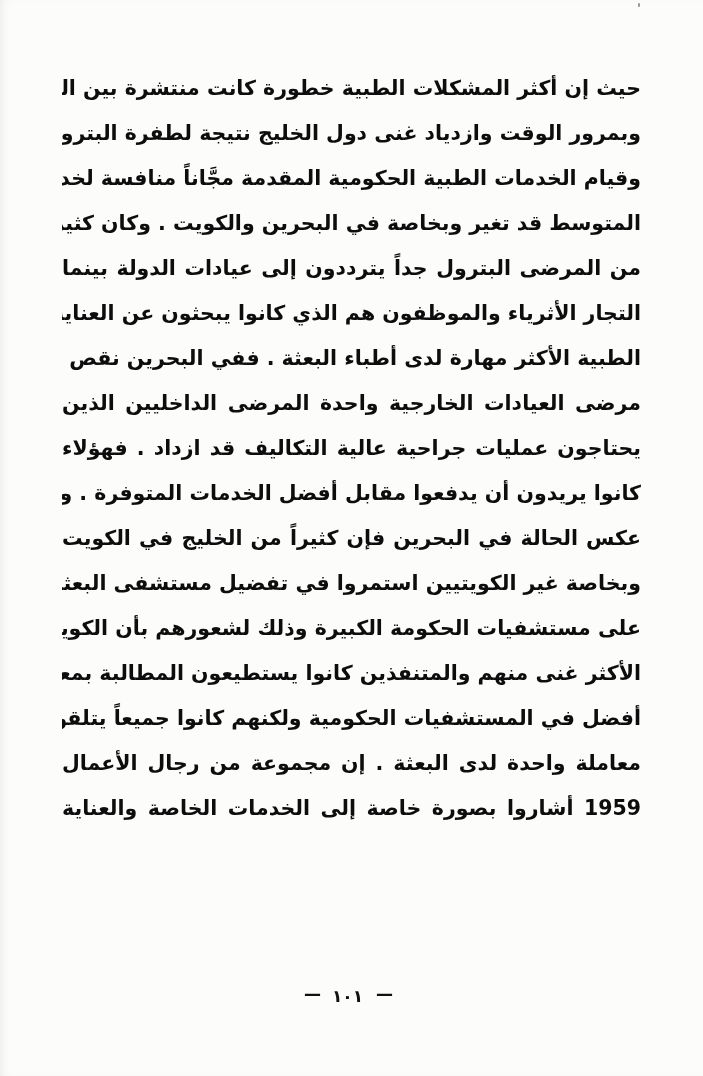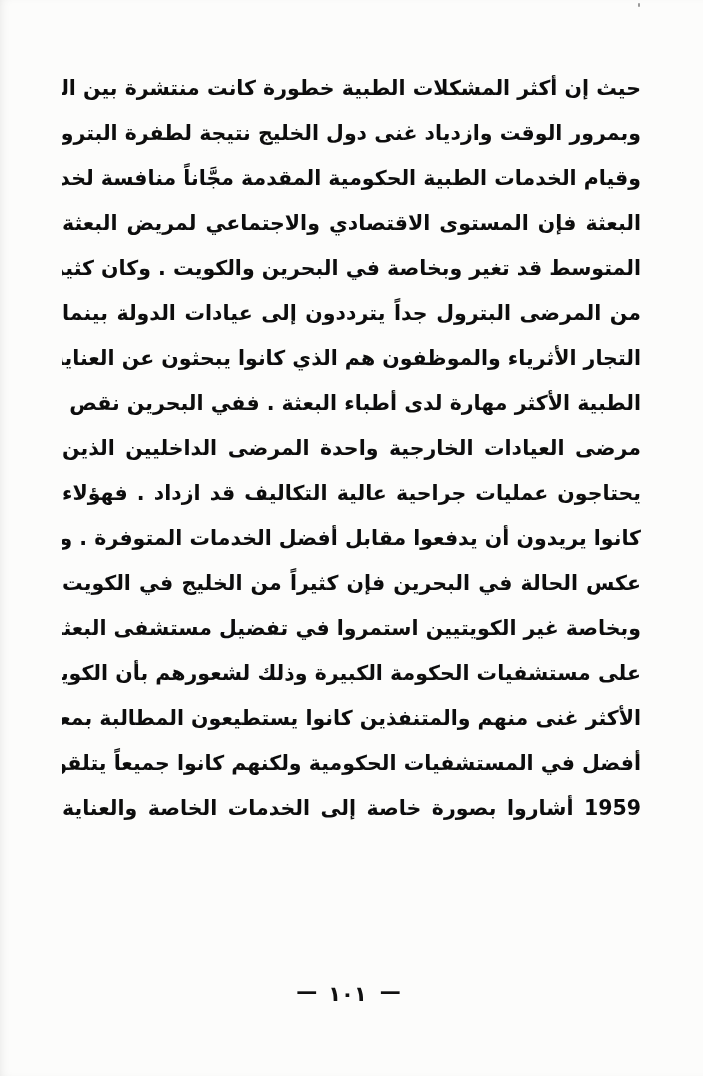--- a/index.html
+++ b/index.html
@@ -36,21 +36,21 @@
   }
   .page-footer {
     position: absolute;
     left: 0;
     right: 8px;
     bottom: 70px;
     text-align: center;
     direction: rtl;
     font-family: "DejaVu Sans", sans-serif;
     font-weight: bold;
-    font-size: 21px;
+    font-size: 17px;
     color: #101010;
   }
   .page-footer .dash {
     display: inline-block;
     margin: 0 13px;
     transform: translateY(-2px);
     letter-spacing: -2px;
   }
   .page-footer .page-number {
     display: inline-block;
@@ -69,33 +69,33 @@
 <body>
 
 <div class="page">
 
   <div class="scan-speck"></div>
 
   <div class="text-block">
     <div class="text-line">حيث إن أكثر المشكلات الطبية خطورة كانت منتشرة بين الفقراء</div>
     <div class="text-line">وبمرور الوقت وازدياد غنى دول الخليج نتيجة لطفرة البترول</div>
     <div class="text-line">وقيام الخدمات الطبية الحكومية المقدمة مجَّاناً منافسة لخدمات</div>
-    <div class="text-line">البعثة فإن المستوى الاقتصادي والاجتماعي لمريض البعثة</div>
     <div class="text-line">المتوسط قد تغير وبخاصة في البحرين والكويت . وكان كثير</div>
     <div class="text-line">من المرضى البترول جداً يترددون إلى عيادات الدولة بينما</div>
     <div class="text-line">التجار الأثرياء والموظفون هم الذي كانوا يبحثون عن العناية</div>
     <div class="text-line">الطبية الأكثر مهارة لدى أطباء البعثة . ففي البحرين نقص عدد</div>
     <div class="text-line">مرضى العيادات الخارجية واحدة المرضى الداخليين الذين</div>
     <div class="text-line">يحتاجون عمليات جراحية عالية التكاليف قد ازداد . فهؤلاء</div>
     <div class="text-line">كانوا يريدون أن يدفعوا مقابل أفضل الخدمات المتوفرة . وعلى</div>
     <div class="text-line">عكس الحالة في البحرين فإن كثيراً من الخليج في الكويت</div>
     <div class="text-line">وبخاصة غير الكويتيين استمروا في تفضيل مستشفى البعثة</div>
     <div class="text-line">على مستشفيات الحكومة الكبيرة وذلك لشعورهم بأن الكويتيين</div>
     <div class="text-line">الأكثر غنى منهم والمتنفذين كانوا يستطيعون المطالبة بمعاملة</div>
     <div class="text-line">أفضل في المستشفيات الحكومية ولكنهم كانوا جميعاً يتلقون</div>
+    <div class="text-line">معاملة واحدة لدى البعثة . إن مجموعة من رجال الأعمال</div>
     <div class="text-line">1959 أشاروا بصورة خاصة إلى الخدمات الخاصة والعناية</div>
   </div>
 
   <div class="page-footer">
     <span class="dash">—</span><span class="page-number">١٠١</span><span class="dash">—</span>
   </div>
 
 </div>
 
 </body></html>

